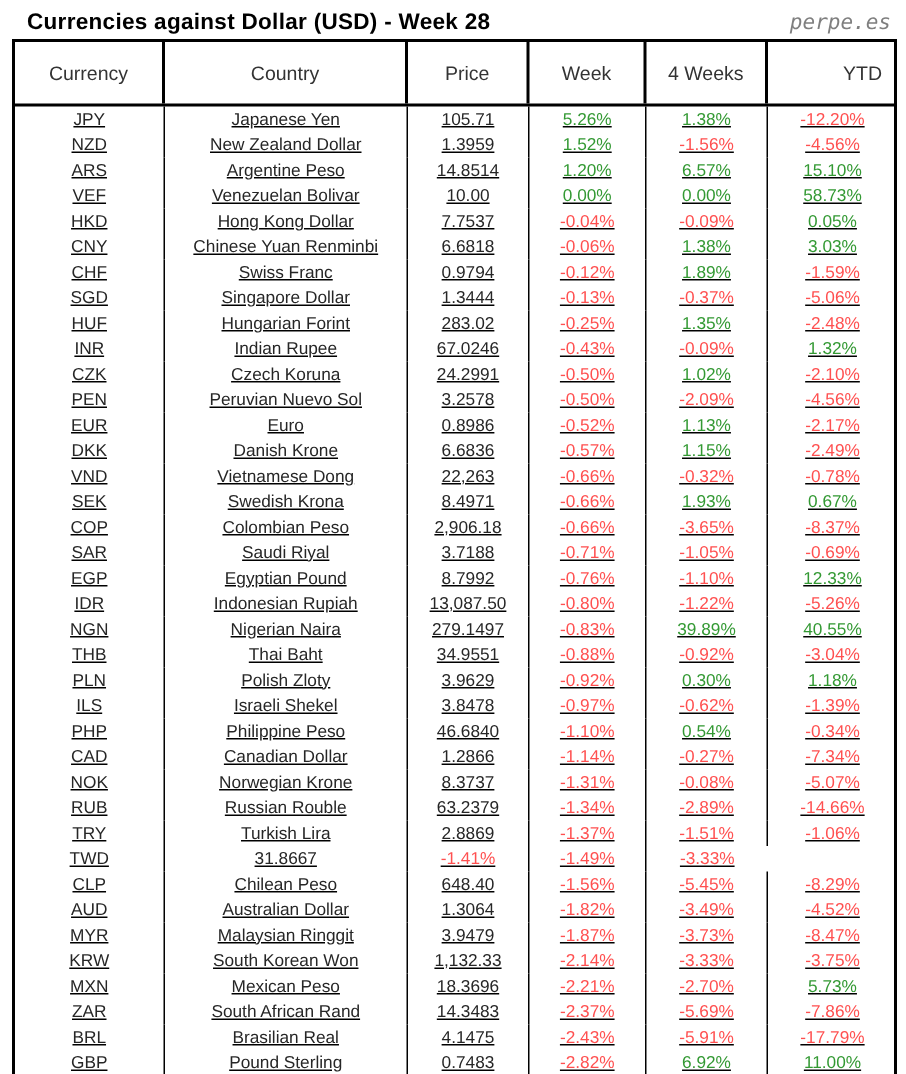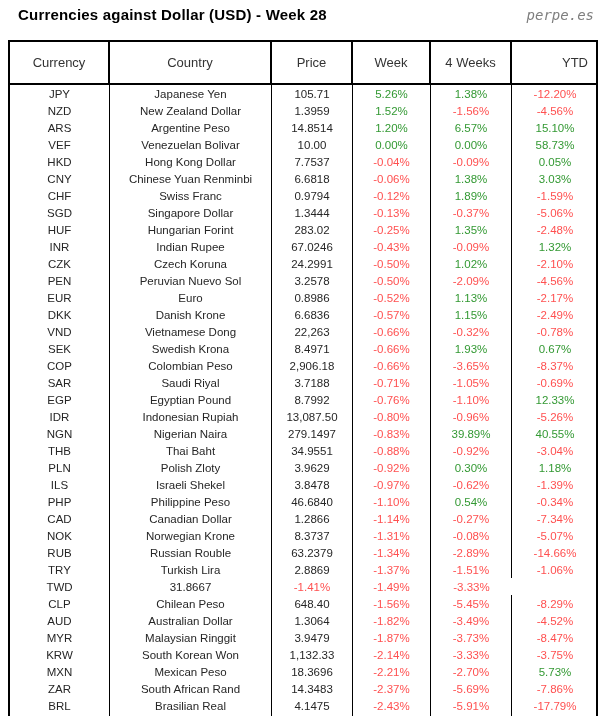--- a/index.html
+++ b/index.html
@@ -4,21 +4,21 @@
 <style>
   * { box-sizing: border-box; margin: 0; padding: 0; }
   html, body { background: #ffffff; }
   body {
     width: 604px; height: 716px;
     font-family: "Liberation Sans", sans-serif;
     overflow: hidden;
   }
   .titlebar {
     display: flex; justify-content: space-between; align-items: baseline;
-    padding: 6px 10px 17px 18px;
+    padding: 6px 10px 3px 18px;
   }
   .title { font-size: 15px; font-weight: bold; color: #000000; letter-spacing: 0.2px; }
   .logo {
     font-family: "DejaVu Sans Mono", monospace;
     font-style: italic; font-weight: normal;
     font-size: 14px; color: #7f7f7f;
   }
   .table {
     margin: 0 6px 0 8px;
     border: 2px solid #000000;
@@ -33,20 +33,21 @@
   .th {
     display: flex; align-items: center; justify-content: center;
     font-size: 13px; color: #333333;
     border-right: 2px solid #000000;
   }
   .th:last-child { border-right: none; padding-left: 40px; }
   .tr {
     display: grid;
     grid-template-columns: 100px 162px 81px 78px 81px 86px;
     height: 17px;
+    text-decoration: underline;
   }
   .td {
     display: flex; align-items: center; justify-content: center;
     font-size: 11.5px; color: #262626;
     border-right: 1px solid #000000;
     white-space: nowrap; overflow: hidden;
   }
   .td:last-child { border-right: none; }
   .td.pos { color: #339933; }
   .td.neg { color: #ff5050; }
@@ -219,21 +220,21 @@
         <div class="td">8.7992</div>
         <div class="td neg">-0.76%</div>
         <div class="td neg">-1.10%</div>
         <div class="td pos">12.33%</div>
       </div>
       <div class="tr">
         <div class="td">IDR</div>
         <div class="td">Indonesian Rupiah</div>
         <div class="td">13,087.50</div>
         <div class="td neg">-0.80%</div>
-        <div class="td neg">-0.96%</div>
+        <div class="td neg">-1.22%</div>
         <div class="td neg">-5.26%</div>
       </div>
       <div class="tr">
         <div class="td">NGN</div>
         <div class="td">Nigerian Naira</div>
         <div class="td">279.1497</div>
         <div class="td neg">-0.83%</div>
         <div class="td pos">39.89%</div>
         <div class="td pos">40.55%</div>
       </div>

